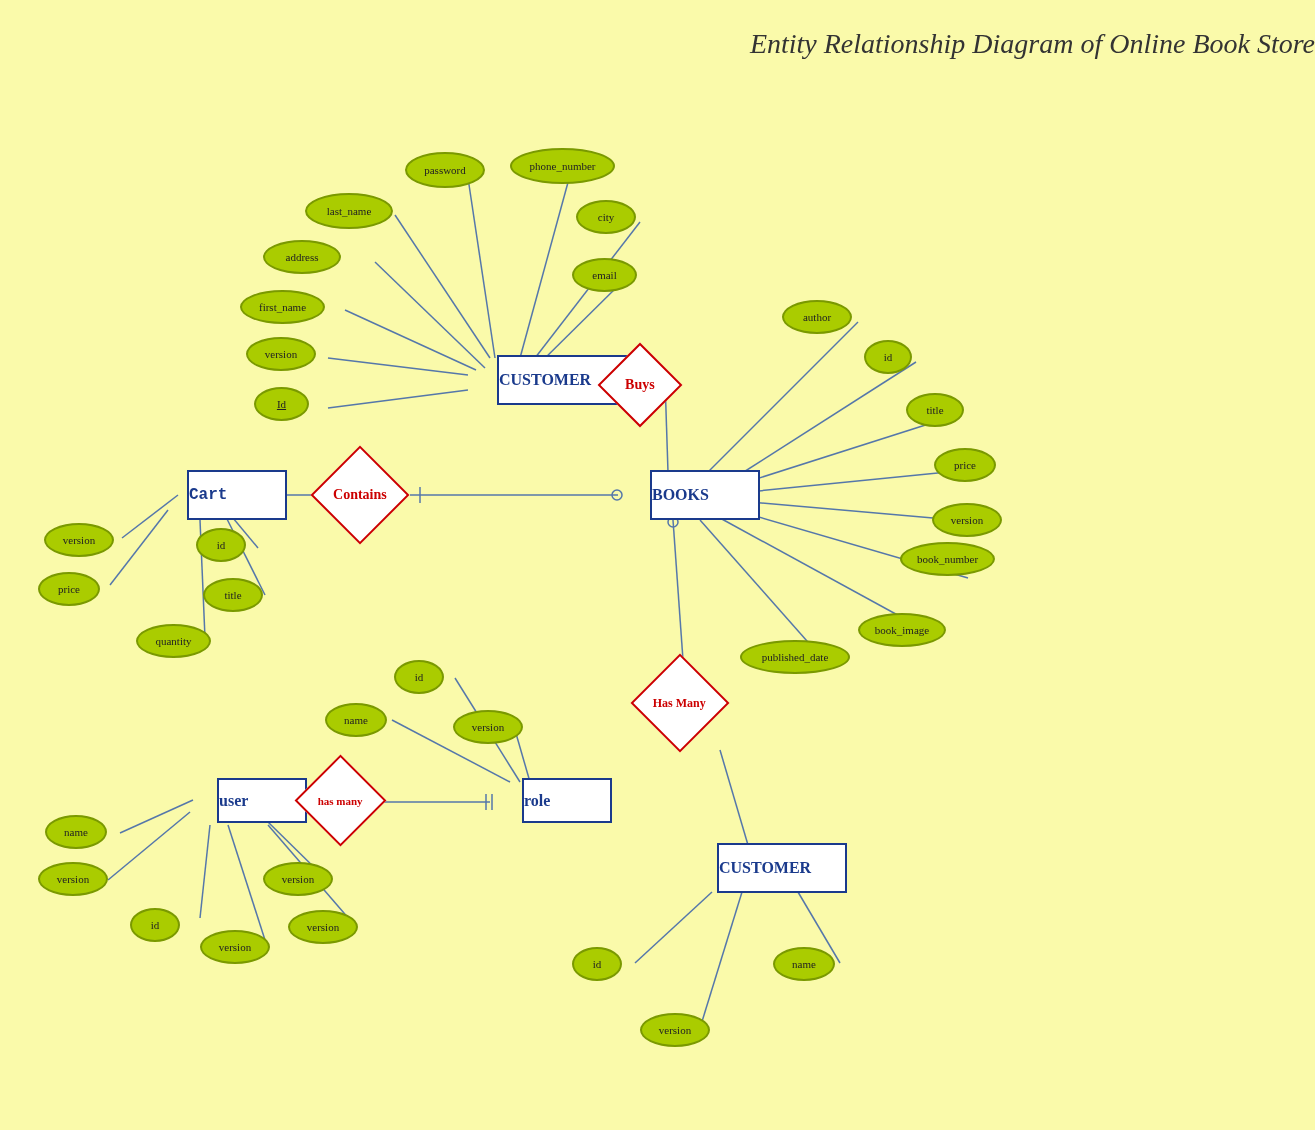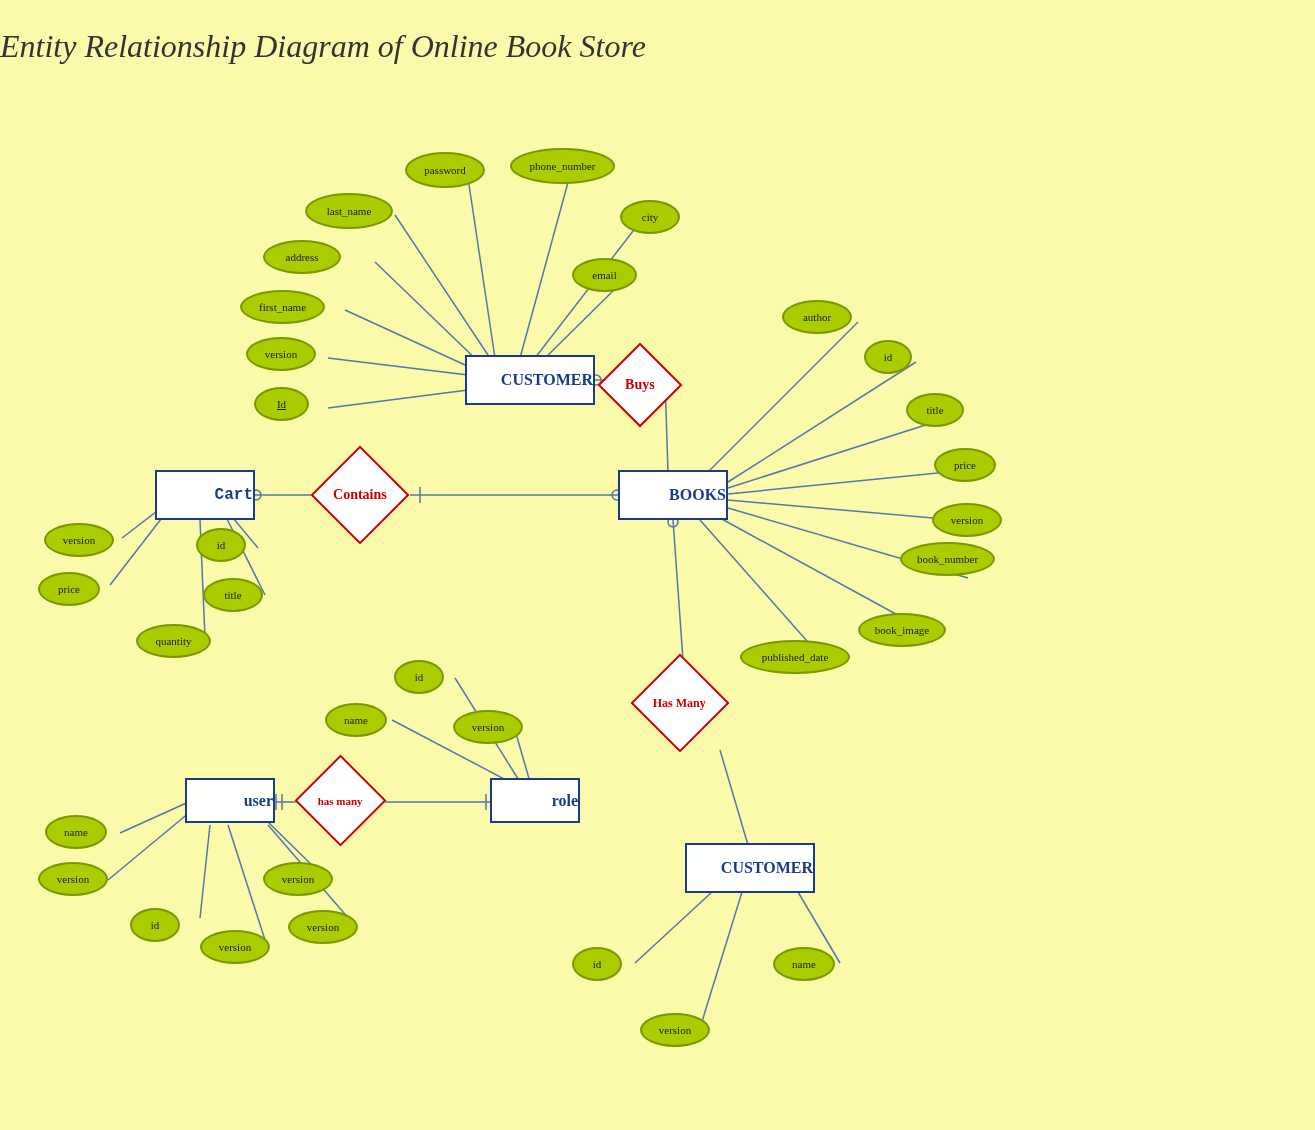--- a/index.html
+++ b/index.html
@@ -14,37 +14,38 @@
       position: relative;
       width: 1315px;
       height: 1130px;
       background: #fafaaa;
     }
     .title {
       position: absolute;
       top: 28px;
       left: 0;
       right: 0;
-      text-align: left;
-      font-size: 32px;
+      text-align: right;
+      font-size: 28px;
       font-style: italic;
       color: #333;
       font-weight: normal;
     }
     .entity {
       position: absolute;
       background: white;
       border: 2px solid #1a3a8c;
       display: flex;
       align-items: center;
-      justify-content: flex-end;
+      justify-content: flex-start;
       font-weight: bold;
       font-size: 16px;
       color: #1a3a8c;
       cursor: pointer;
+      margin-left: 32px;
     }
     .relation {
       position: absolute;
       display: flex;
       align-items: center;
       justify-content: center;
       font-weight: bold;
       font-size: 14px;
       color: #cc0000;
       transform: rotate(45deg);
@@ -193,21 +194,21 @@
 
   <div class="attribute" style="left:305px;top:193px;width:88px;height:36px;">
       <span>last_name</span>
     </div>
   <div class="attribute" style="left:405px;top:152px;width:80px;height:36px;">
       <span>password</span>
     </div>
   <div class="attribute" style="left:510px;top:148px;width:105px;height:36px;">
       <span>phone_number</span>
     </div>
-  <div class="attribute" style="left:620px;top:200px;width:60px;height:34px;">
+  <div class="attribute" style="left:576px;top:200px;width:60px;height:34px;">
       <span>city</span>
     </div>
   <div class="attribute" style="left:572px;top:258px;width:65px;height:34px;">
       <span>email</span>
     </div>
   <div class="attribute" style="left:263px;top:240px;width:78px;height:34px;">
       <span>address</span>
     </div>
   <div class="attribute" style="left:240px;top:290px;width:85px;height:34px;font-family:Liberation Serif, serif;">
       <span>first_name</span>

